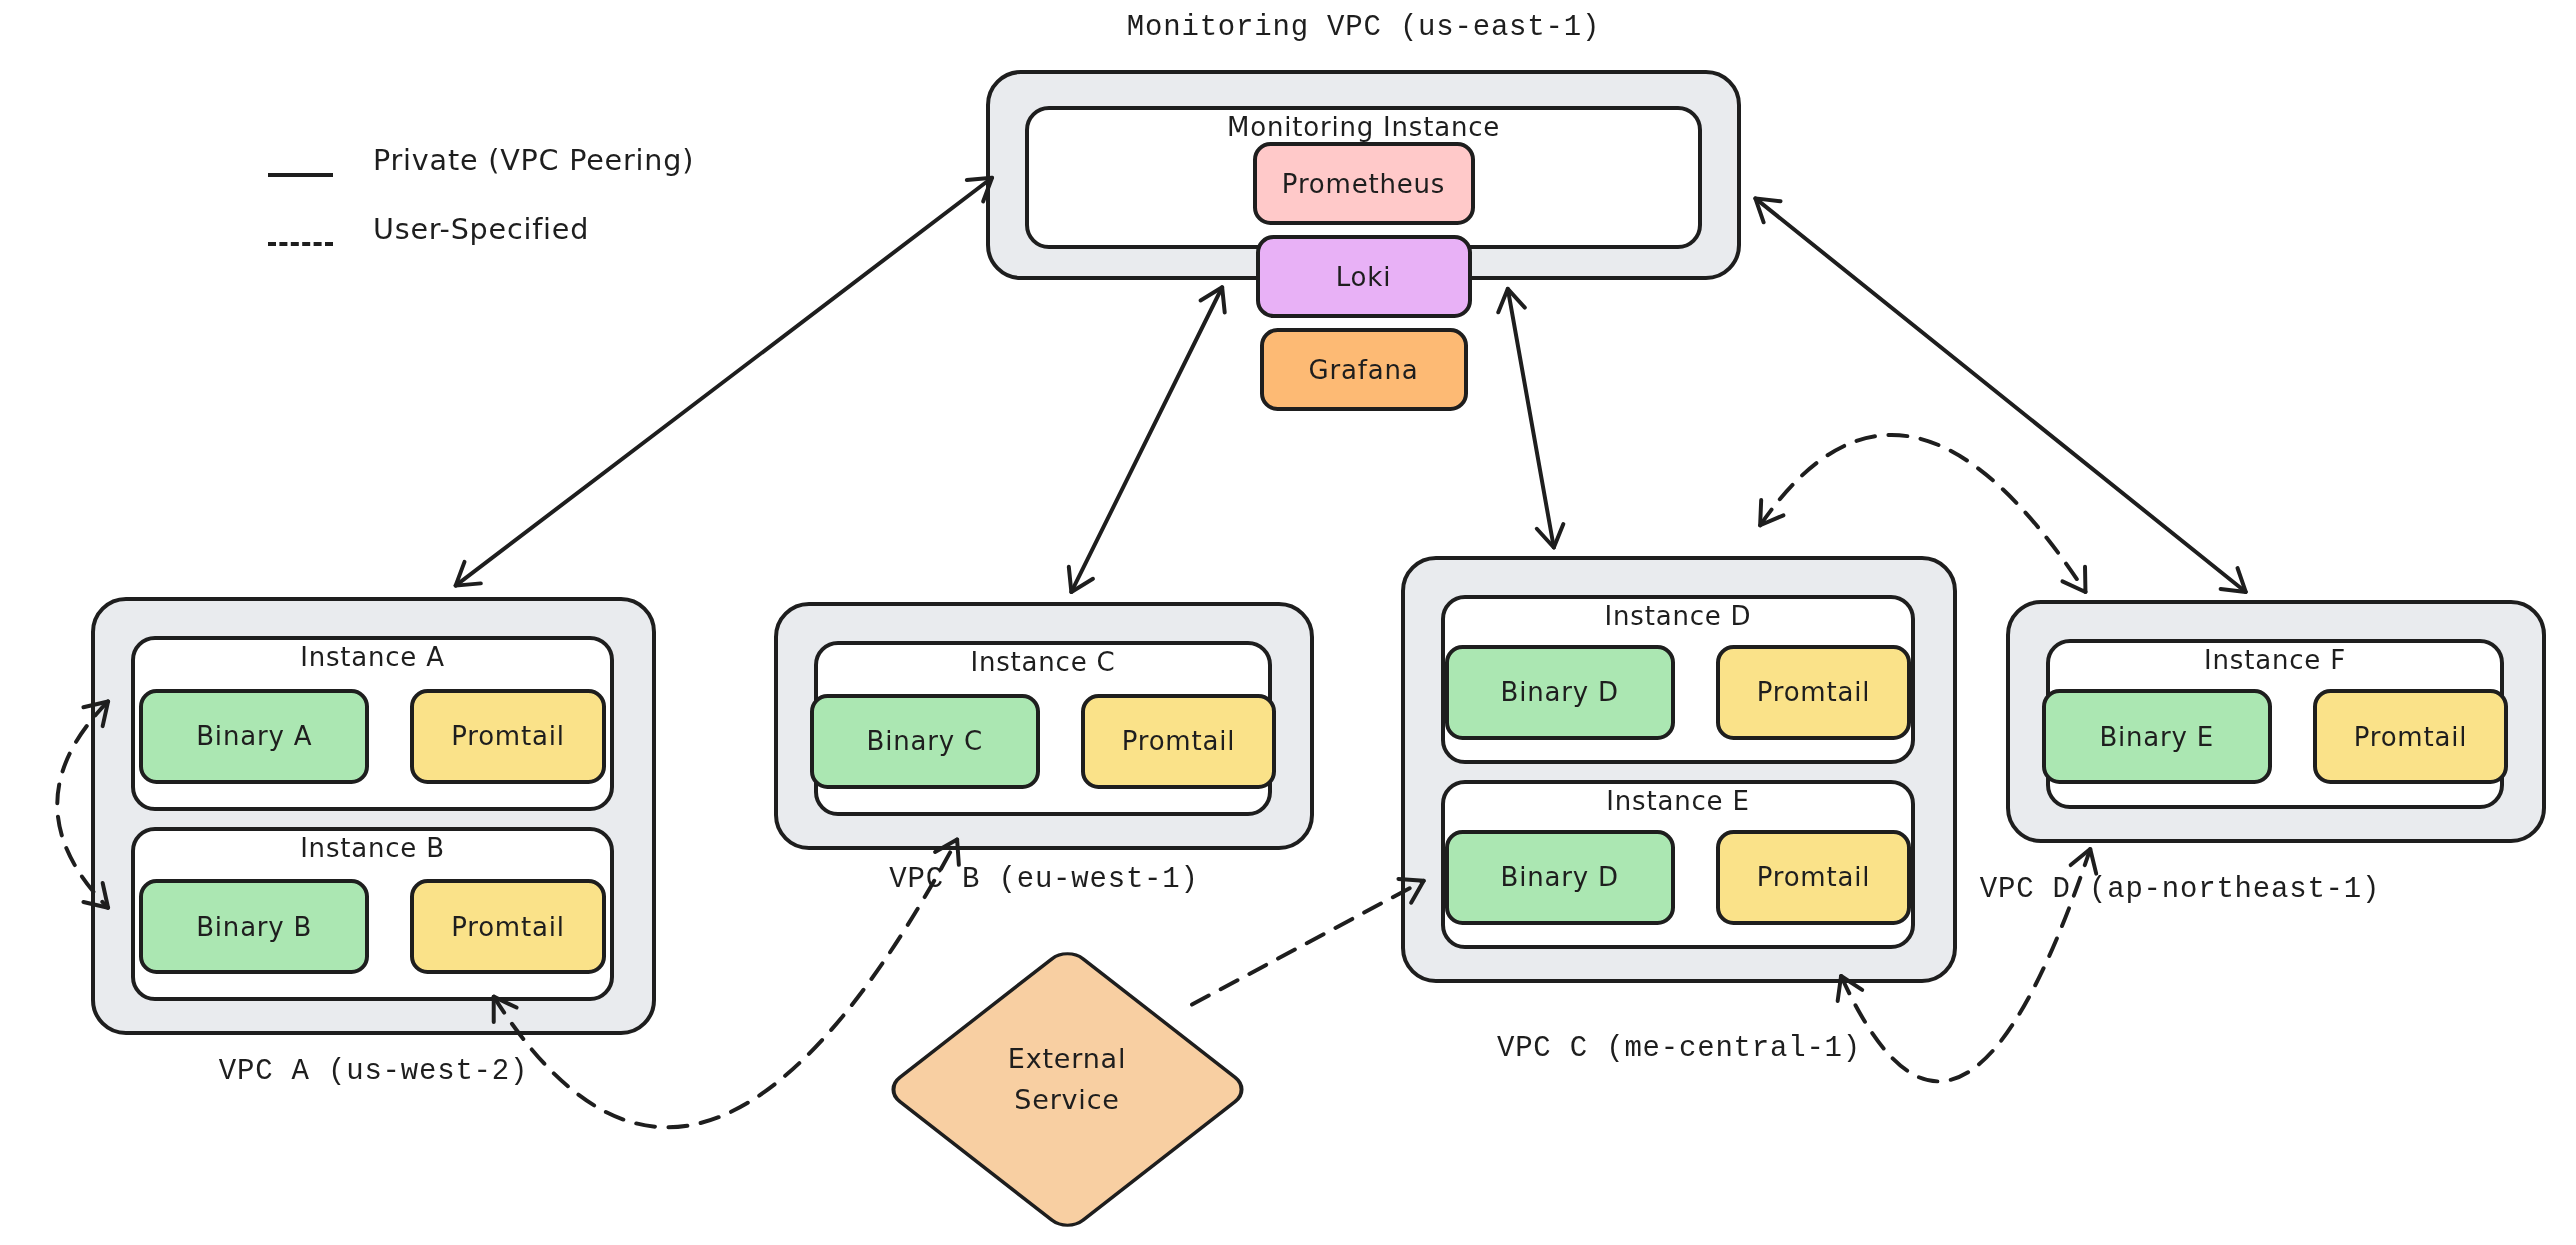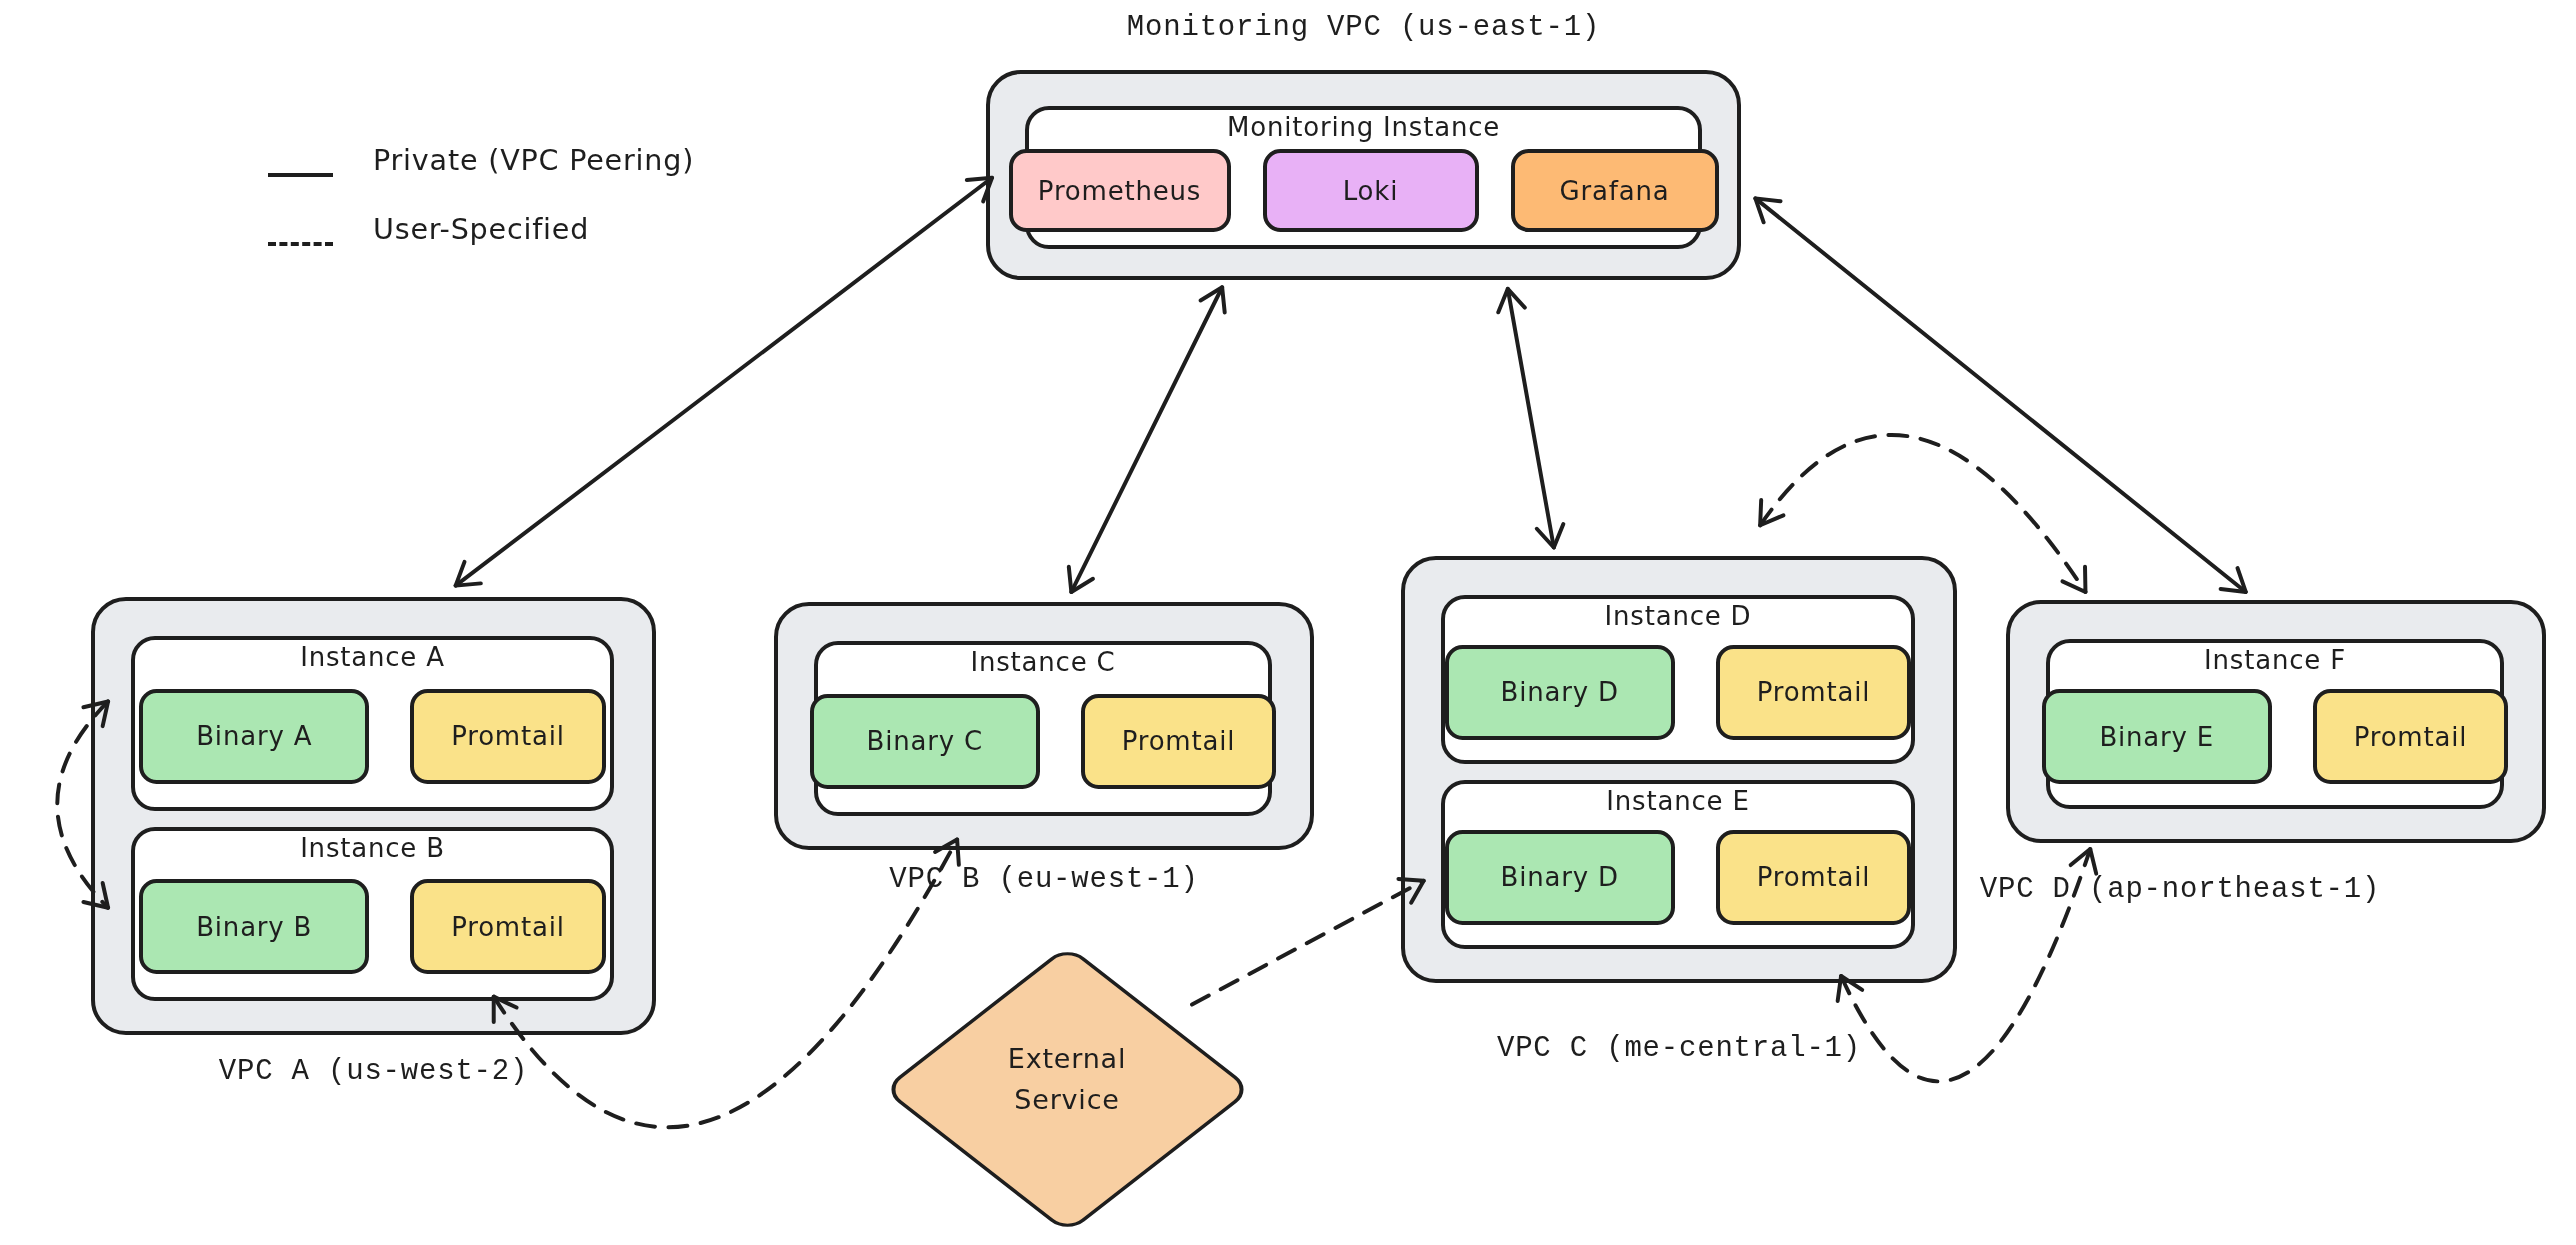--- a/index.html
+++ b/index.html
@@ -62,21 +62,21 @@
     position:absolute;
     text-align:center;
     font-size:29px;
     letter-spacing:0.8px;
     white-space:nowrap;
     font-family:Liberation Mono, monospace;
   }
   
   #monitoring-vpc{left:986px;top:70px;width:755px;height:210px;padding:32px 35px 27px 35px;}
   #monitoring-vpc .chip{height:83px;}
-  #monitoring-vpc .chips{gap:32px;padding-bottom:6px;}
+  #monitoring-vpc .chips{gap:10px;padding-bottom:6px;flex-direction:column;}
   
   #vpc-a{left:91px;top:597px;width:565px;height:438px;}
   #vpc-b{left:774px;top:602px;width:540px;height:248px;}
   #vpc-c{left:1401px;top:556px;width:556px;height:427px;}
   #vpc-d{left:2006px;top:600px;width:540px;height:243px;}
   
   #legend{position:absolute;left:268px;top:143px;}
   .legend-row{display:flex;align-items:flex-end;margin-bottom:35px;}
   .legend-line{width:65px;border-top:4.8px solid #1e1e1e;margin-right:40px;}
   .legend-line.dashed{border-top-style:dashed;}

